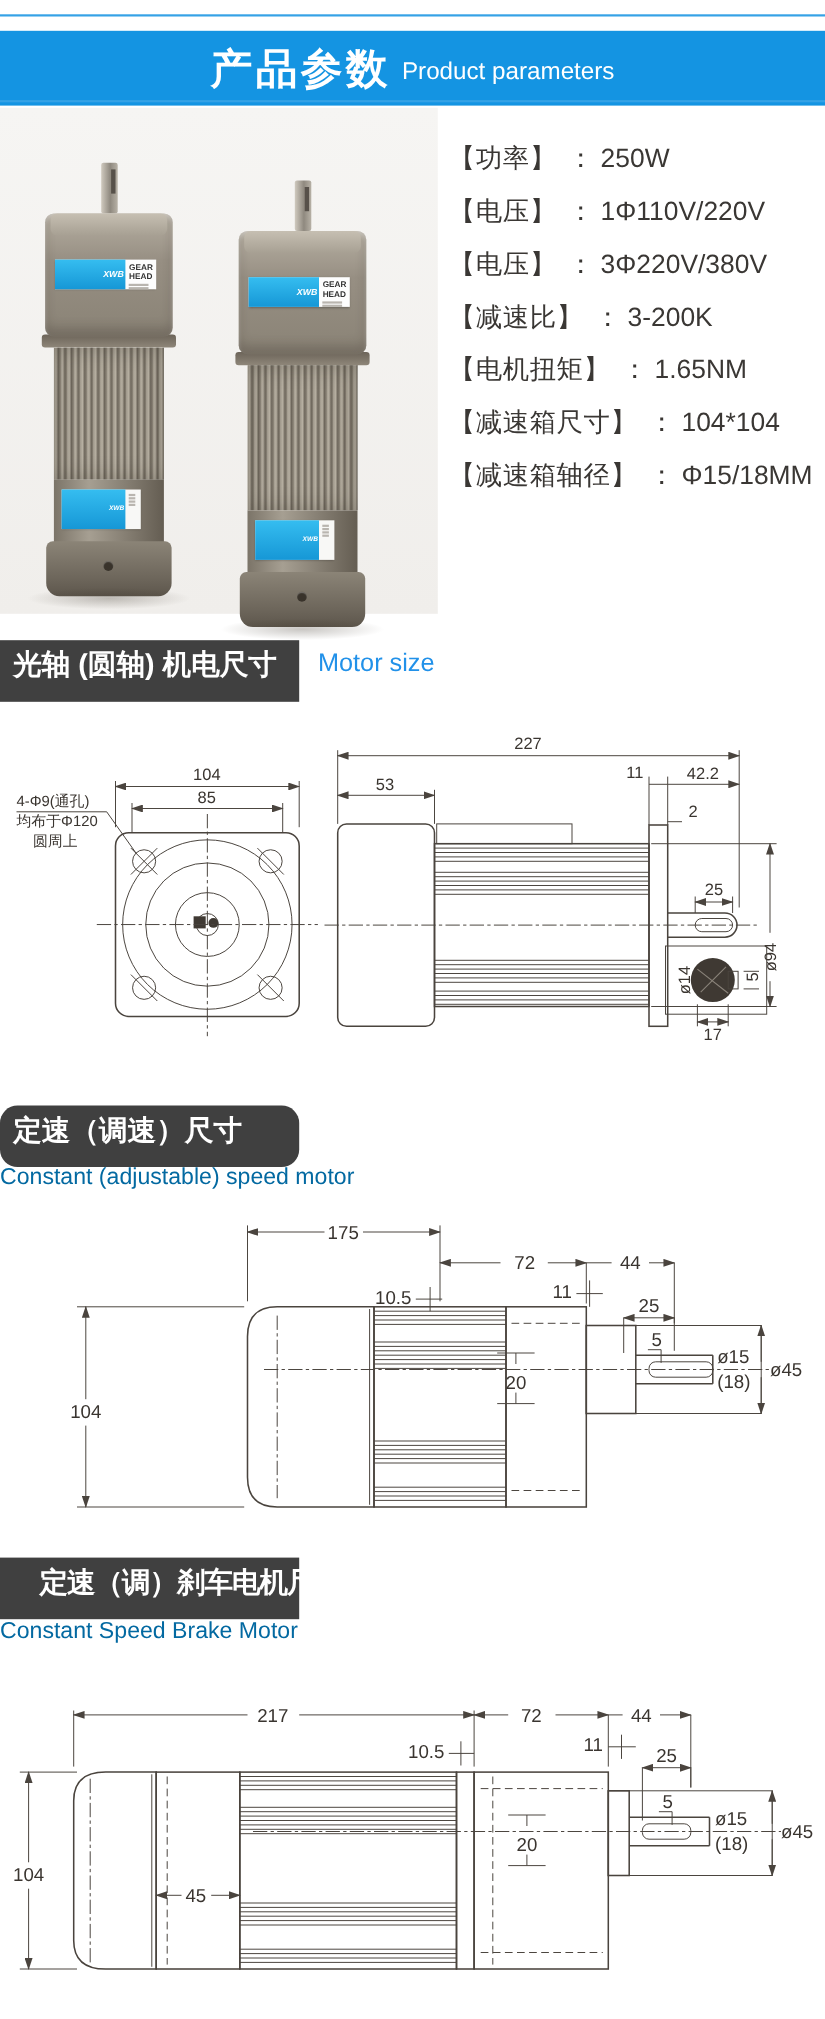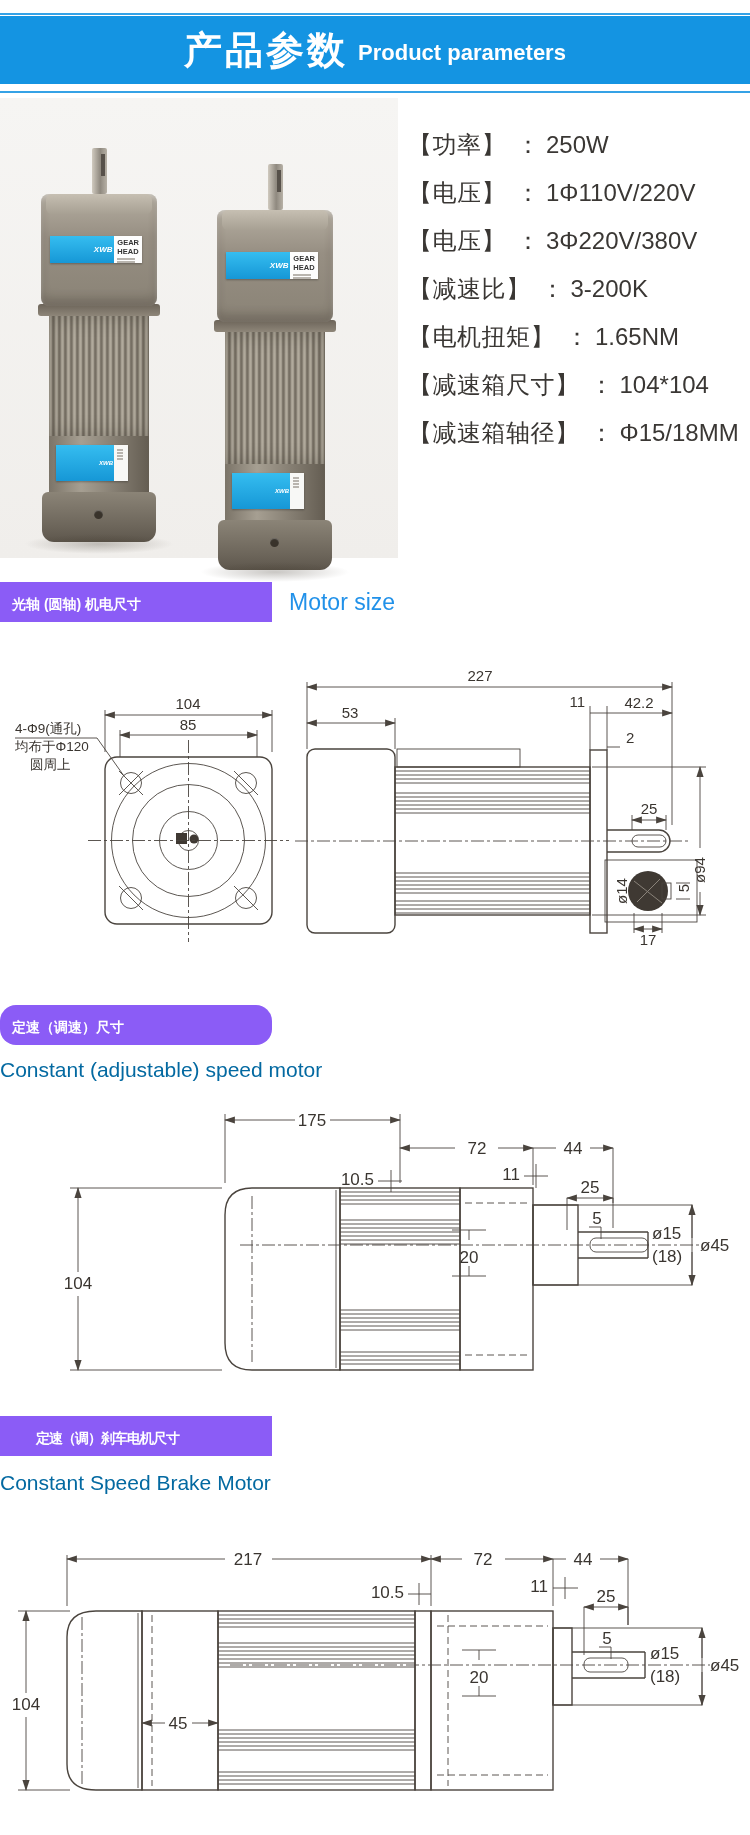--- a/index.html
+++ b/index.html
@@ -5,24 +5,24 @@
   html,body{margin:0;padding:0;background:#ffffff;}
   body{font-family:"Liberation Sans", sans-serif;}
   .page{position:relative;width:750px;height:1835px;background:#fff;overflow:hidden;}
 
   
   .rule{position:absolute;left:0;width:750px;height:2px;background:#35a2e6;}
   .rule.r1{top:13px;}
   .rule.r2{top:91px;}
 
   
-  .banner{position:absolute;left:0;top:16px;width:750px;height:68px;background:#1494e2;
+  .banner{position:absolute;left:0;top:28px;width:750px;height:68px;background:#1494e2;
           display:flex;align-items:center;justify-content:center;}
   .banner .cn{color:#fff;font-size:38px;font-weight:bold;letter-spacing:3px;}
-  .banner .en{color:#fff;font-size:22px;font-weight:bold;margin-left:10px;padding-top:6px;}
+  .banner .en{color:#fff;font-size:22px;font-weight:normal;margin-left:10px;padding-top:6px;}
 
   
   .photo-area{position:absolute;left:0;top:98px;width:398px;height:460px;
               background:linear-gradient(180deg,#f6f5f3,#f0eeeb);}
   .motor{position:absolute;width:130px;}
   .motor.mA{left:34px;top:50px;}
   .motor.mB{left:210px;top:66px;}
   .m-shaft{width:15px;height:46px;margin:0 auto;border-radius:2px;
            background:linear-gradient(90deg,#d0cabf,#8f897f 55%,#b7b1a6);position:relative;}
   .m-shaft:after{content:'';position:absolute;right:2px;top:6px;width:4px;height:22px;background:#57514a;}
@@ -56,22 +56,22 @@
   .m-shadow{position:absolute;left:-10px;right:-10px;bottom:-12px;height:20px;
           background:radial-gradient(ellipse at center,rgba(60,52,40,.28),rgba(0,0,0,0) 70%);}
 
   
   .specs{position:absolute;left:408px;top:121px;width:344px;}
   .spec-row{height:48px;line-height:48px;font-size:24px;color:#3a3734;white-space:nowrap;}
   .spec-row .lab{letter-spacing:.5px;}
   .spec-row .col{margin:0 6px 0 10px;}
 
   
-  .sec-box{position:absolute;left:0;width:272px;height:40px;background:#8b5cf6;color:#fff;
-           font-size:14px;font-weight:bold;line-height:44px;padding-left:12px;box-sizing:border-box;
+  .sec-box{position:absolute;left:0;width:272px;height:56px;background:#404040;color:#fff;
+           font-size:26px;font-weight:bold;line-height:44px;padding-left:12px;box-sizing:border-box;
            white-space:nowrap;}
   .sec-box.s1{top:582px;}
   .sec-box.s2{top:1005px;border-radius:16px;}
   .sec-box.s3{top:1416px;letter-spacing:-1px;padding-left:36px;}
   .sub-inline{position:absolute;left:289px;top:589px;font-size:23px;color:#2191e9;}
   .sub-below{position:absolute;left:0;font-size:21px;color:#0369a1;}
   .sub-below.b2{top:1058px;}
   .sub-below.b3{top:1471px;}
 
   

